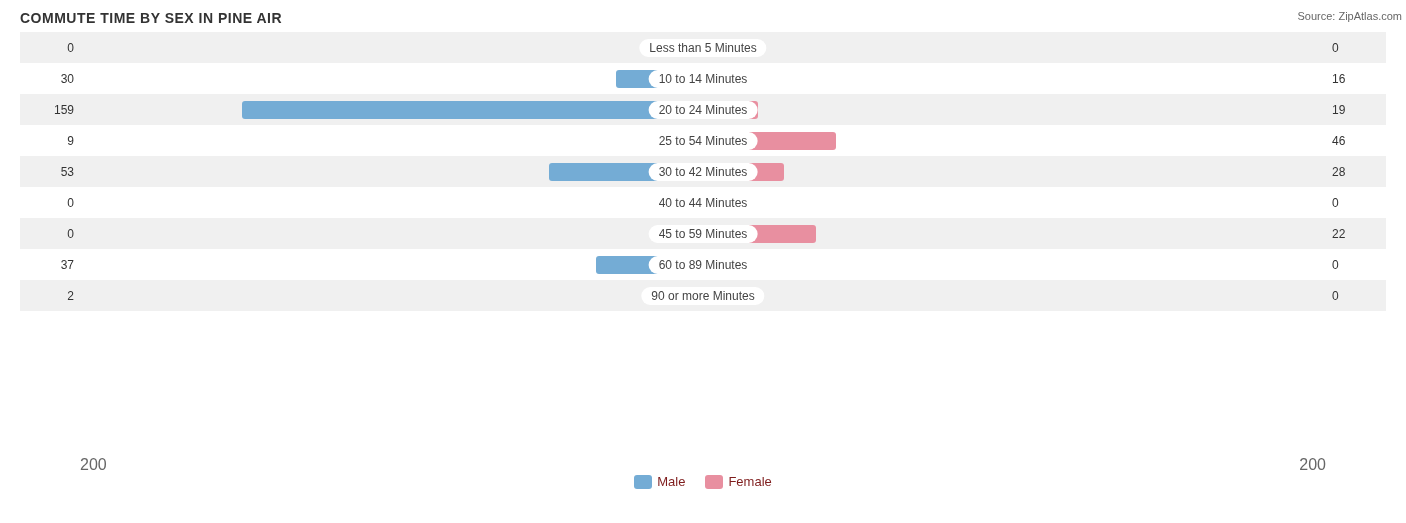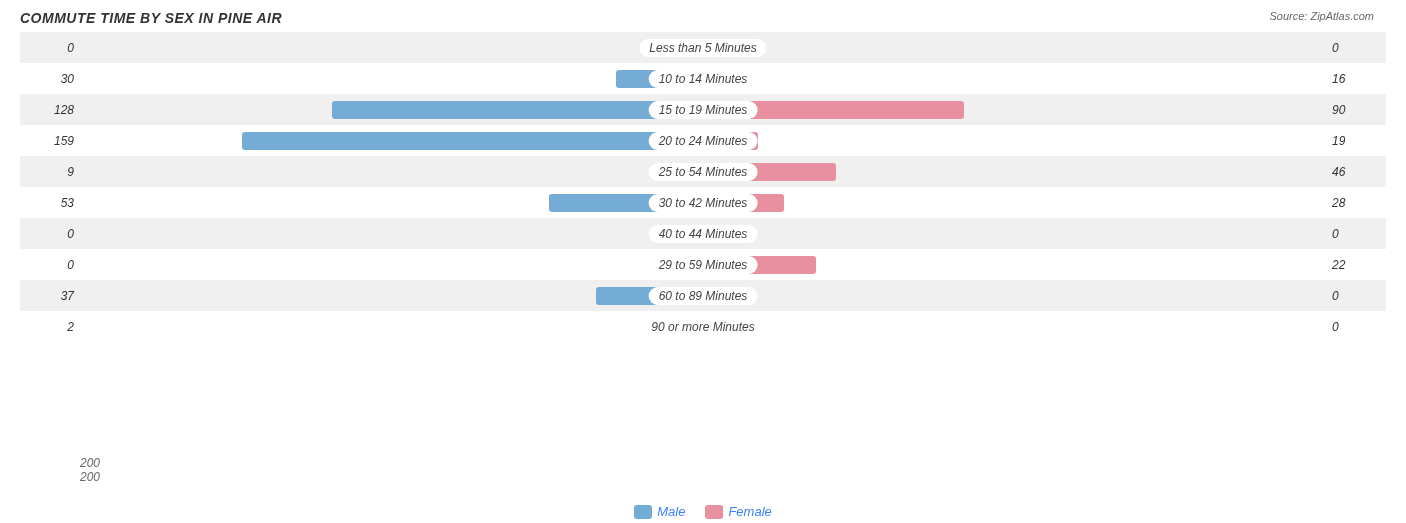--- a/index.html
+++ b/index.html
@@ -9,34 +9,33 @@
       width: 1406px;
       height: 523px;
       overflow: hidden;
       position: relative;
     }
     .chart-container {
       width: 1406px;
       height: 523px;
       padding: 10px 20px 40px 20px;
       position: relative;
-      font-style: italic;
     }
     .chart-title {
       font-size: 14px;
       font-weight: bold;
       text-transform: uppercase;
       letter-spacing: 0.5px;
       color: #333;
       margin-bottom: 6px;
     }
     .source {
       position: absolute;
       top: 10px;
-      right: 32px;
+      right: 4px;
       font-size: 11px;
       color: #666;
     }
     .chart-area {
       position: relative;
       width: 100%;
       height: 420px;
       margin-top: 4px;
     }
     .row {
@@ -102,32 +101,31 @@
       text-align: left;
       font-size: 12px;
       color: #333;
       padding-left: 6px;
       flex-shrink: 0;
     }
     .axis-row {
       display: flex;
       justify-content: space-between;
       padding: 4px 60px 0 60px;
-      font-size: 12px;
+      font-size: 16px;
       color: #666;
-      flex-direction: column;
     }
     .legend {
       display: flex;
       justify-content: center;
       align-items: center;
       gap: 20px;
-      margin-top: 20px;
+      margin-top: 0;
       font-size: 13px;
-      color: #3b82f6;
+      color: #7f1d1d;
     }
     .legend-item {
       display: flex;
       align-items: center;
       gap: 5px;
     }
     .legend-box {
       width: 18px;
       height: 14px;
       border-radius: 3px;
@@ -155,29 +153,20 @@
       <div class="row">
       <div class="left-val">30</div>
       <div class="bars-center">
         <div class="bar-male" style="width:87px;"></div>
         <div class="label-box">10 to 14 Minutes</div>
         <div class="bar-female" style="width:46px;"></div>
       </div>
       <div class="right-val">16</div>
     </div>
       <div class="row">
-      <div class="left-val">128</div>
-      <div class="bars-center">
-        <div class="bar-male" style="width:371px;"></div>
-        <div class="label-box">15 to 19 Minutes</div>
-        <div class="bar-female" style="width:261px;"></div>
-      </div>
-      <div class="right-val">90</div>
-    </div>
-      <div class="row">
       <div class="left-val">159</div>
       <div class="bars-center">
         <div class="bar-male" style="width:461px;"></div>
         <div class="label-box">20 to 24 Minutes</div>
         <div class="bar-female" style="width:55px;"></div>
       </div>
       <div class="right-val">19</div>
     </div>
       <div class="row">
       <div class="left-val">9</div>
@@ -203,21 +192,21 @@
         <div class="bar-male" style="width:0px;"></div>
         <div class="label-box">40 to 44 Minutes</div>
         <div class="bar-female" style="width:0px;"></div>
       </div>
       <div class="right-val">0</div>
     </div>
       <div class="row">
       <div class="left-val">0</div>
       <div class="bars-center">
         <div class="bar-male" style="width:0px;"></div>
-        <div class="label-box">29 to 59 Minutes</div>
+        <div class="label-box">45 to 59 Minutes</div>
         <div class="bar-female" style="width:113px;"></div>
       </div>
       <div class="right-val">22</div>
     </div>
       <div class="row">
       <div class="left-val">37</div>
       <div class="bars-center">
         <div class="bar-male" style="width:107px;"></div>
         <div class="label-box">60 to 89 Minutes</div>
         <div class="bar-female" style="width:0px;"></div>

